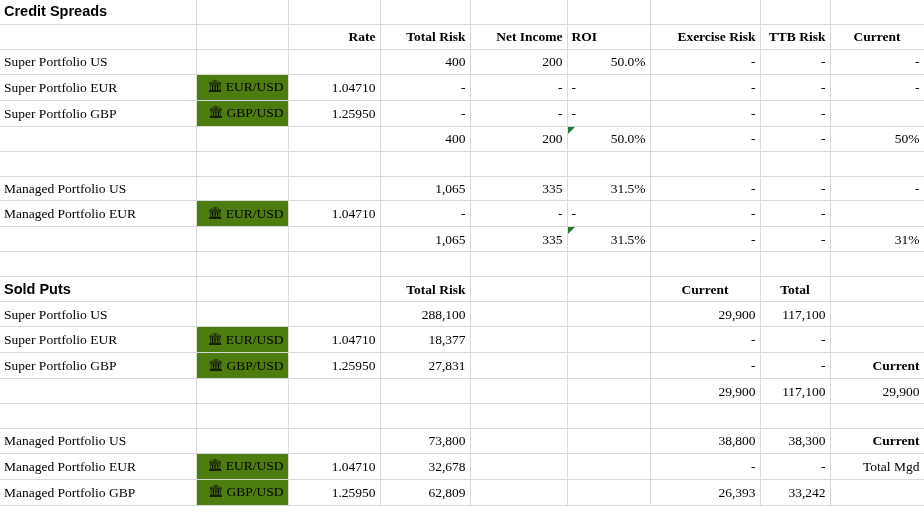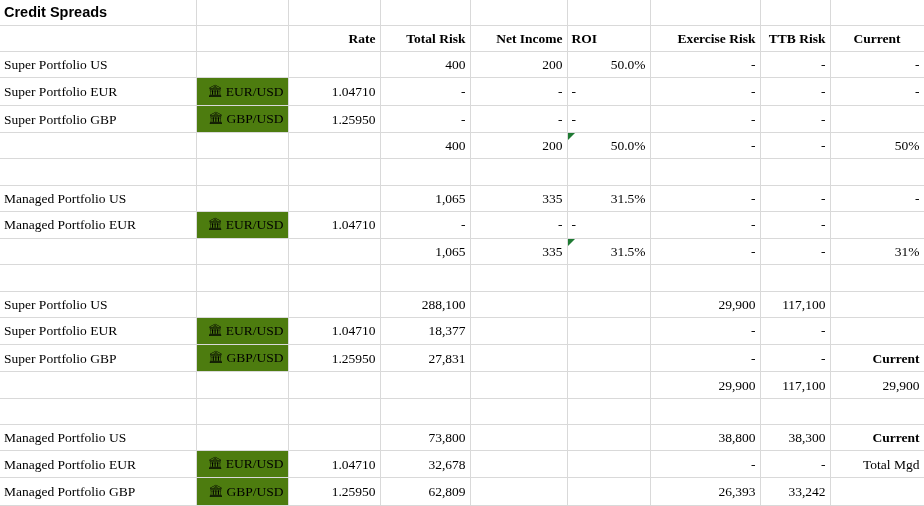--- a/index.html
+++ b/index.html
@@ -219,20 +219,31 @@
         <td></td>
     <td></td>
         <td></td>
     <td></td>
         <td></td>
     <td></td>
         <td></td>
     <td></td>
   </tr>
 
+  <tr>
+    <td class="title">Sold Puts</td>
+    <td></td>
+    <td></td>
+    <td class="hdr r">Total Risk</td>
+    <td></td>
+    <td></td>
+    <td class="hdr c">Current</td>
+    <td class="hdr c">Total</td>
+    <td></td>
+  </tr>
 
   <tr>
     <td>Super Portfolio US</td>
     <td></td>
     <td class="r"></td>
     <td class="r">288,100</td>
     <td></td>
     <td></td>
     <td class="r">29,900</td>
     <td class="r">117,100</td>

